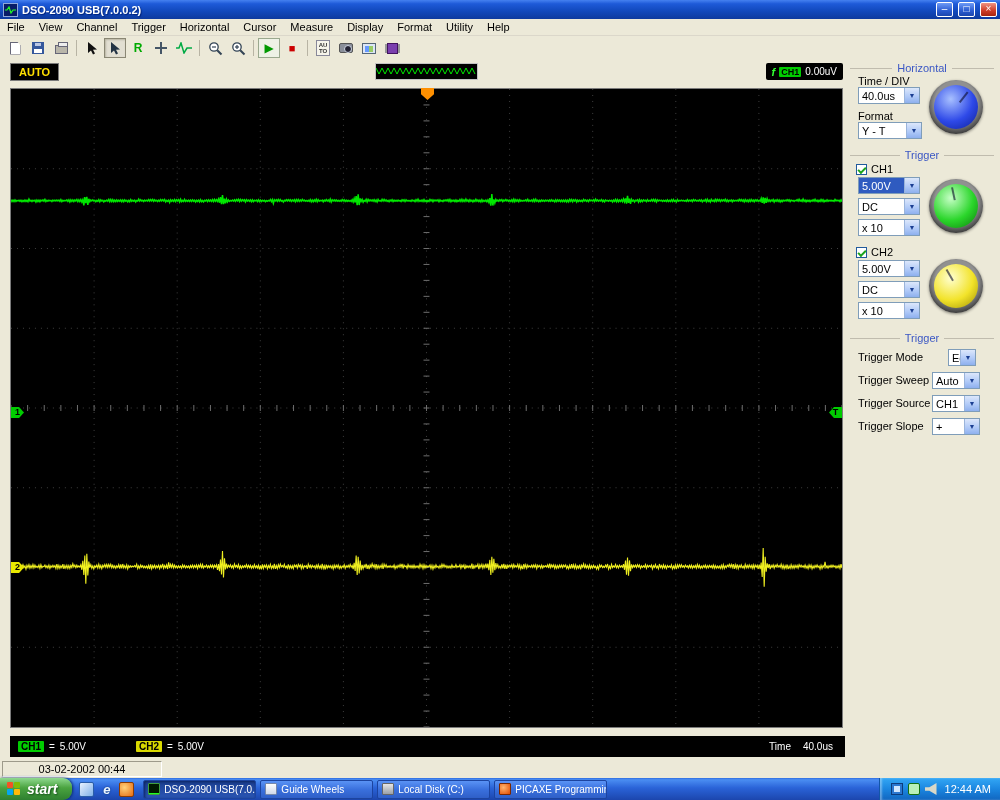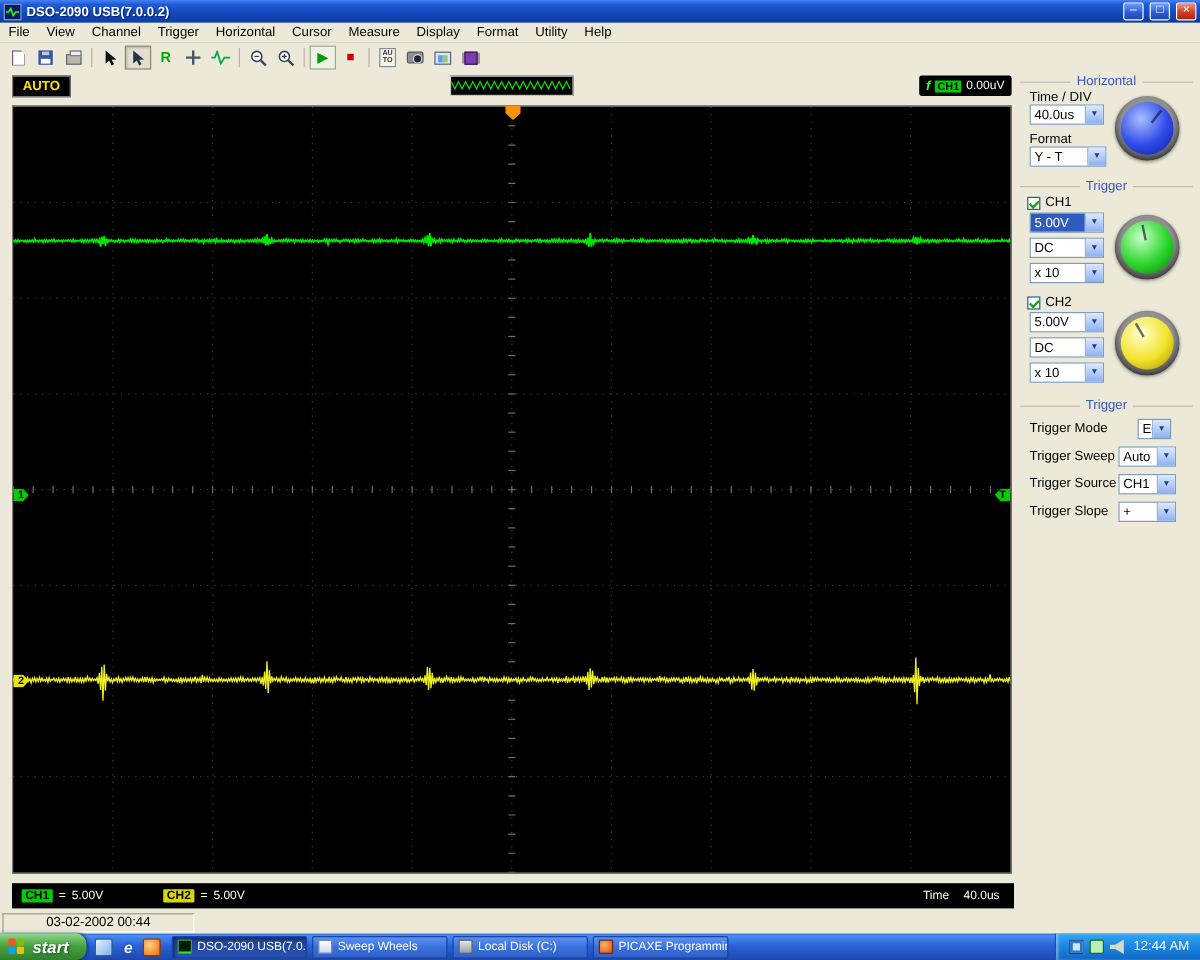--- a/index.html
+++ b/index.html
@@ -476,21 +476,21 @@
     <span class="qli desktop"></span>
     <span class="qli ie">e</span>
     <span class="qli appq"></span>
   </span>
   <span class="task active">
     <span class="ticon dso"></span>
     <span>DSO-2090 USB(7.0.0.2)</span>
   </span>
   <span class="task">
     <span class="ticon doc"></span>
-    <span>Sweep Wheels</span>
+    <span>Guide Wheels</span>
   </span>
   <span class="task">
     <span class="ticon disk"></span>
     <span>Local Disk (C:)</span>
   </span>
   <span class="task">
     <span class="ticon picaxe"></span>
     <span>PICAXE Programming ...</span>
   </span>
   <span class="tray">

